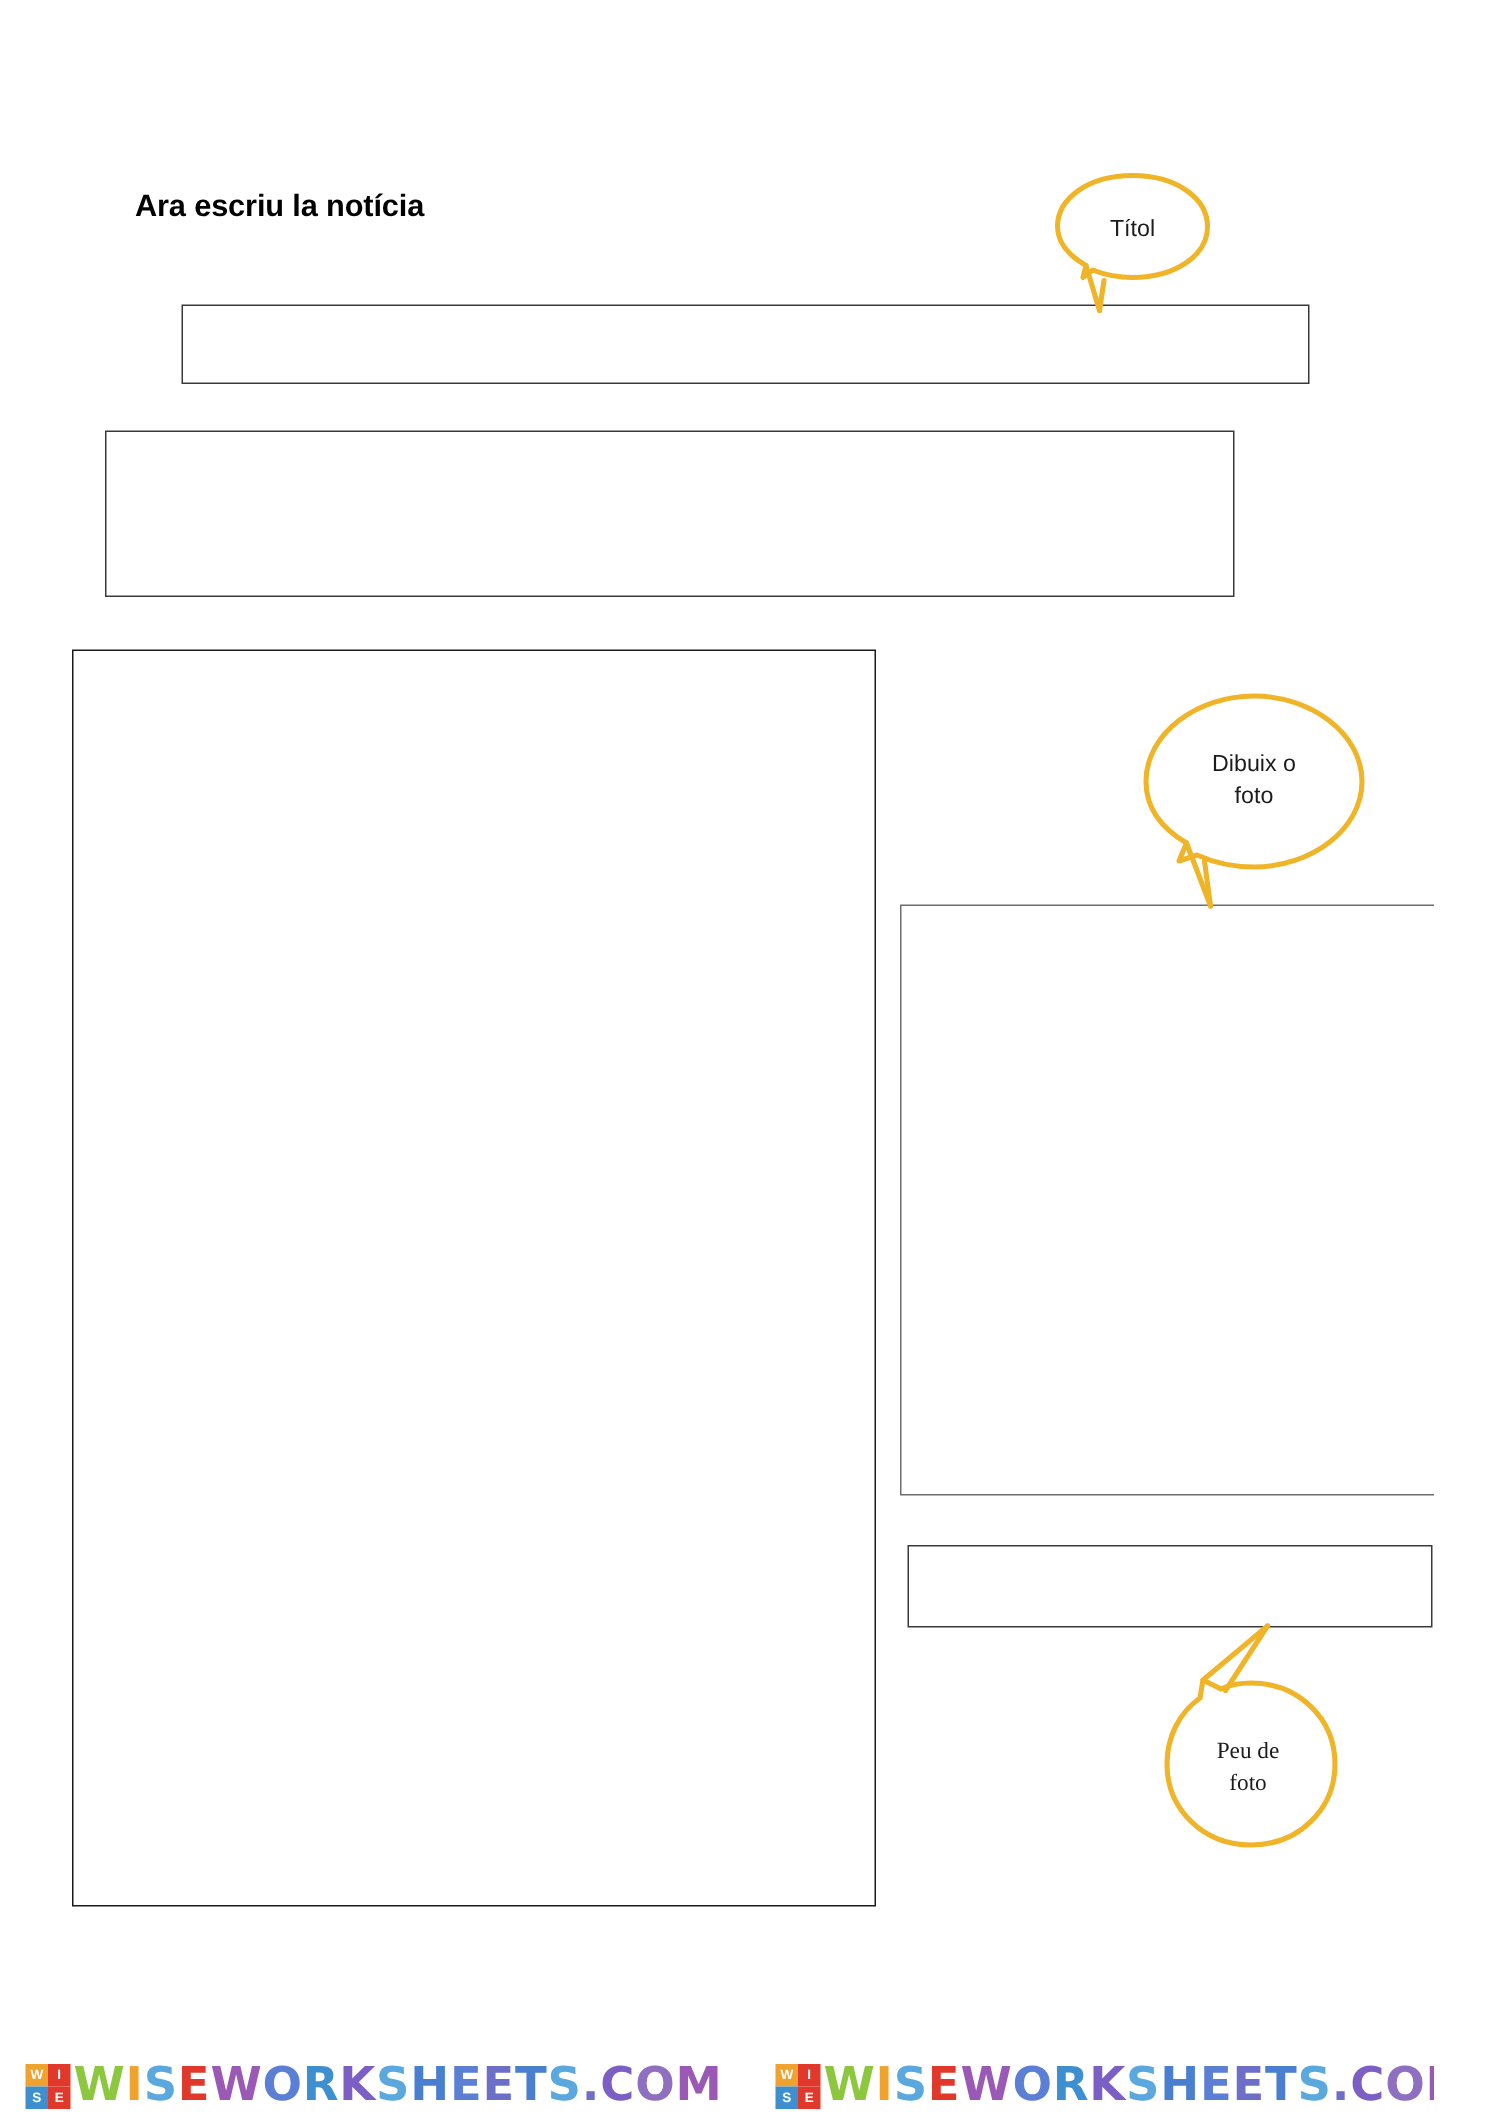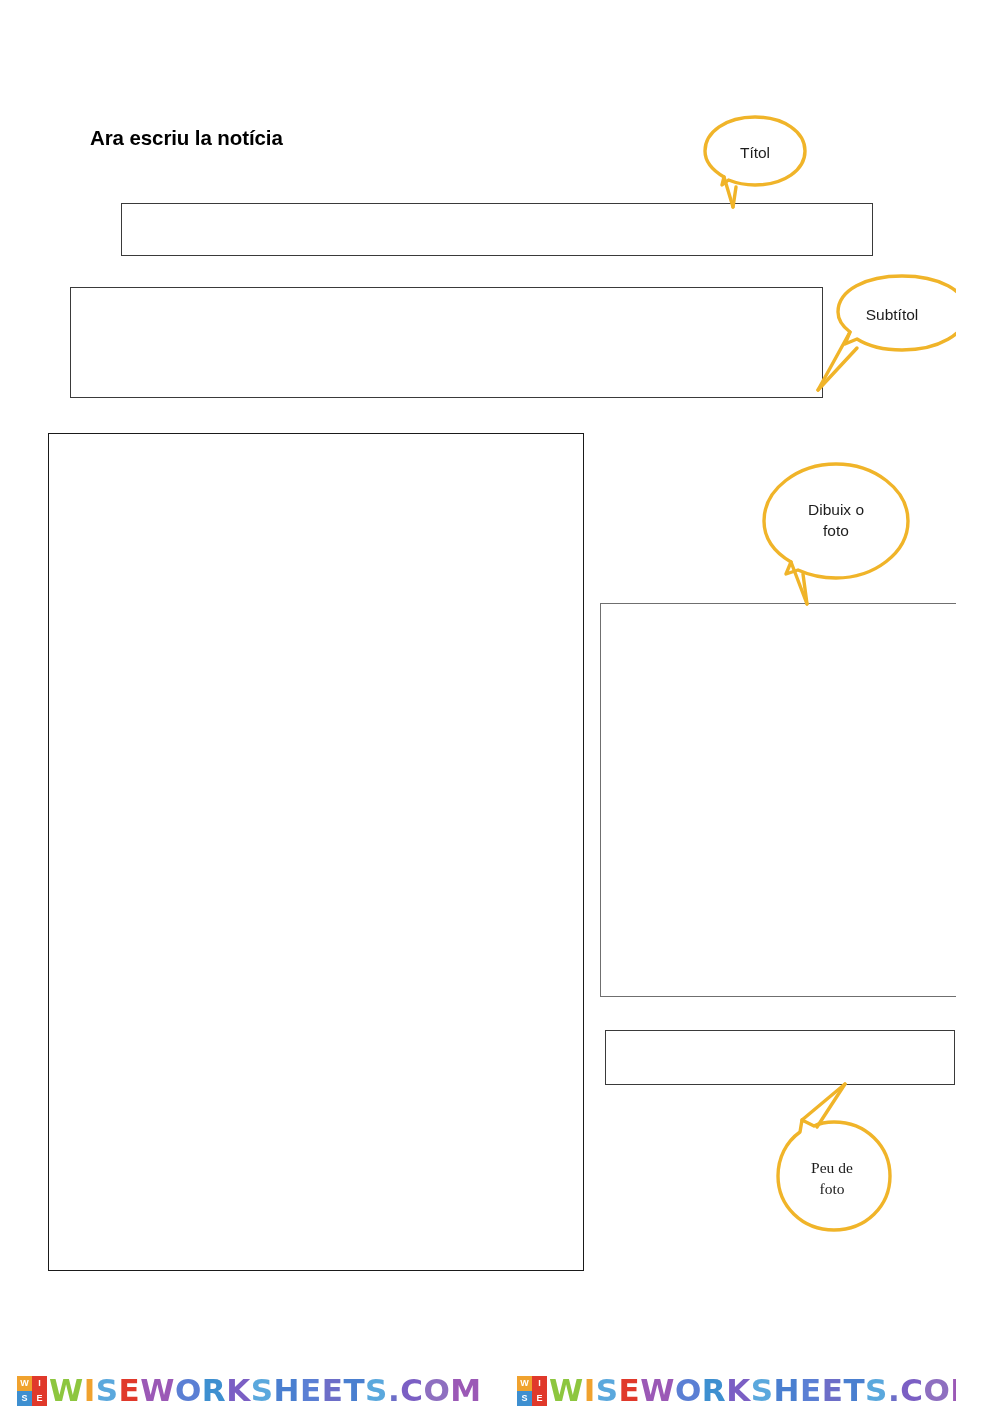--- a/index.html
+++ b/index.html
@@ -150,35 +150,20 @@
                L 22 72
                L 24 64
                C 12 57 5 48 5 38
                C 5 19 26 4 55 4 Z" fill="#ffffff" stroke="#f0b429" stroke-width="3.4" stroke-linejoin="round" stroke-linecap="round"></path>
       <path d="M24 64 L 33 94" fill="none" stroke="#f0b429" stroke-width="3.4" stroke-linecap="round"></path>
       <path d="M33 94 L 36 74" fill="none" stroke="#f0b429" stroke-width="3.4" stroke-linecap="round"></path>
     </svg>
     <div class="bubble-label">Títol</div>
   </div>
 
-  <div class="callout" id="callout-subtitol">
-    <svg width="160" height="125" viewBox="0 0 160 125">
-      <path d="M90 4
-               C 126 4 155 18 155 40
-               C 155 62 126 78 90 78
-               C 72 78 56 74 45 67
-               L 33 72
-               L 38 60
-               C 30 54 26 47 26 40
-               C 26 18 54 4 90 4 Z" fill="#ffffff" stroke="#f0b429" stroke-width="3.4" stroke-linejoin="round" stroke-linecap="round"></path>
-      <path d="M38 60 L 6 118" fill="none" stroke="#f0b429" stroke-width="3.4" stroke-linecap="round"></path>
-      <path d="M6 118 L 45 76" fill="none" stroke="#f0b429" stroke-width="3.4" stroke-linecap="round"></path>
-    </svg>
-    <div class="bubble-label">Subtítol</div>
-  </div>
 
 
   <div class="callout" id="callout-dibuix">
     <svg width="152" height="148" viewBox="0 0 152 148">
       <path d="M76 4
                C 114 4 148 29 148 61
                C 148 93 114 118 76 118
                C 62 118 49 115 38 110
                L 26 114
                L 31 102

